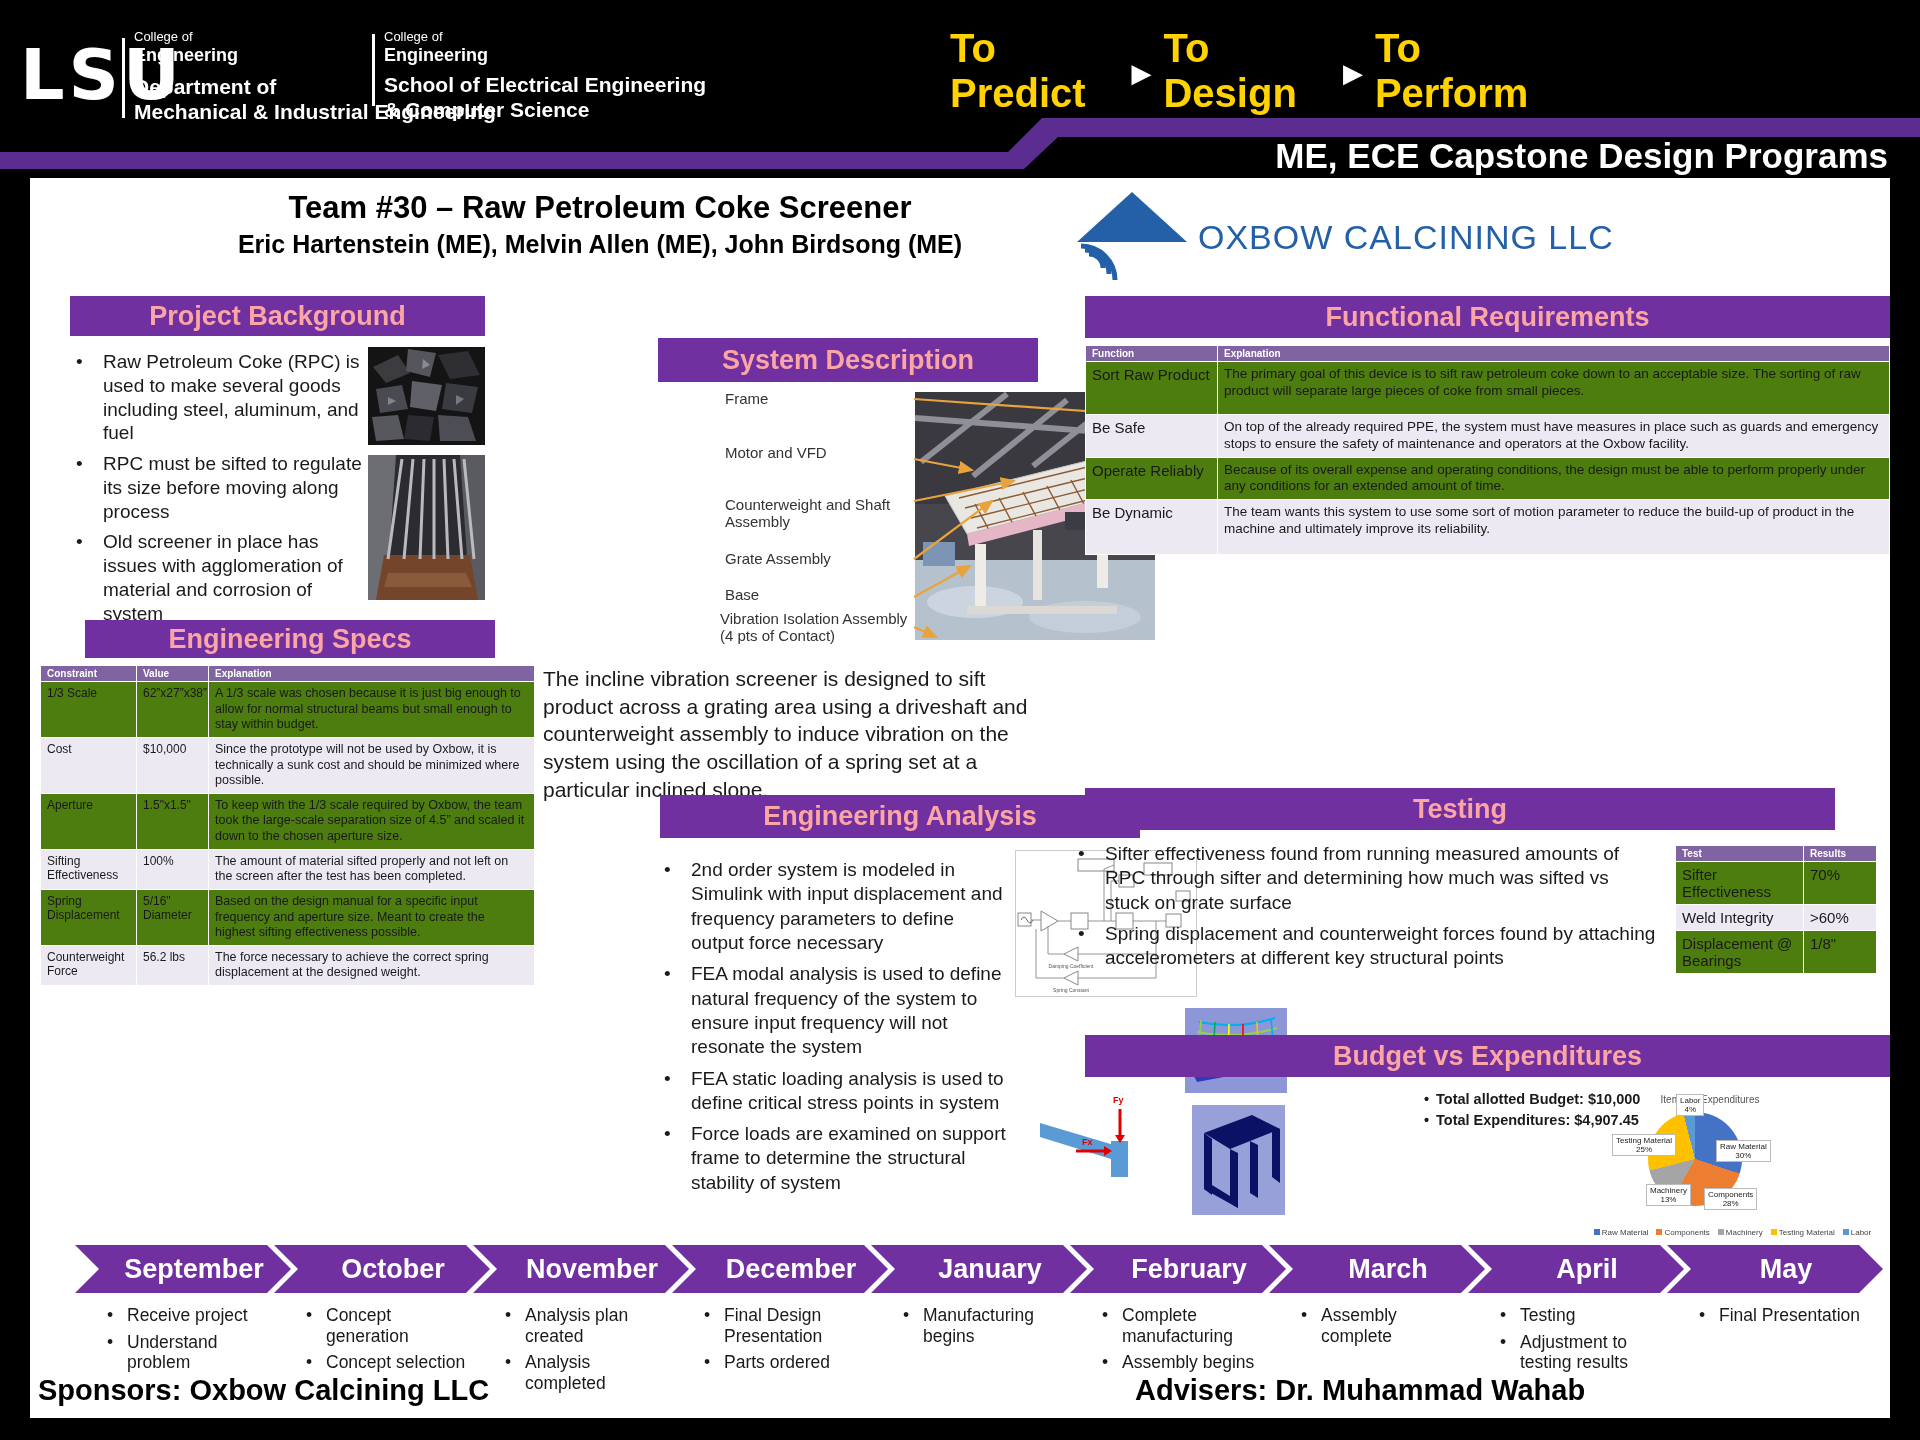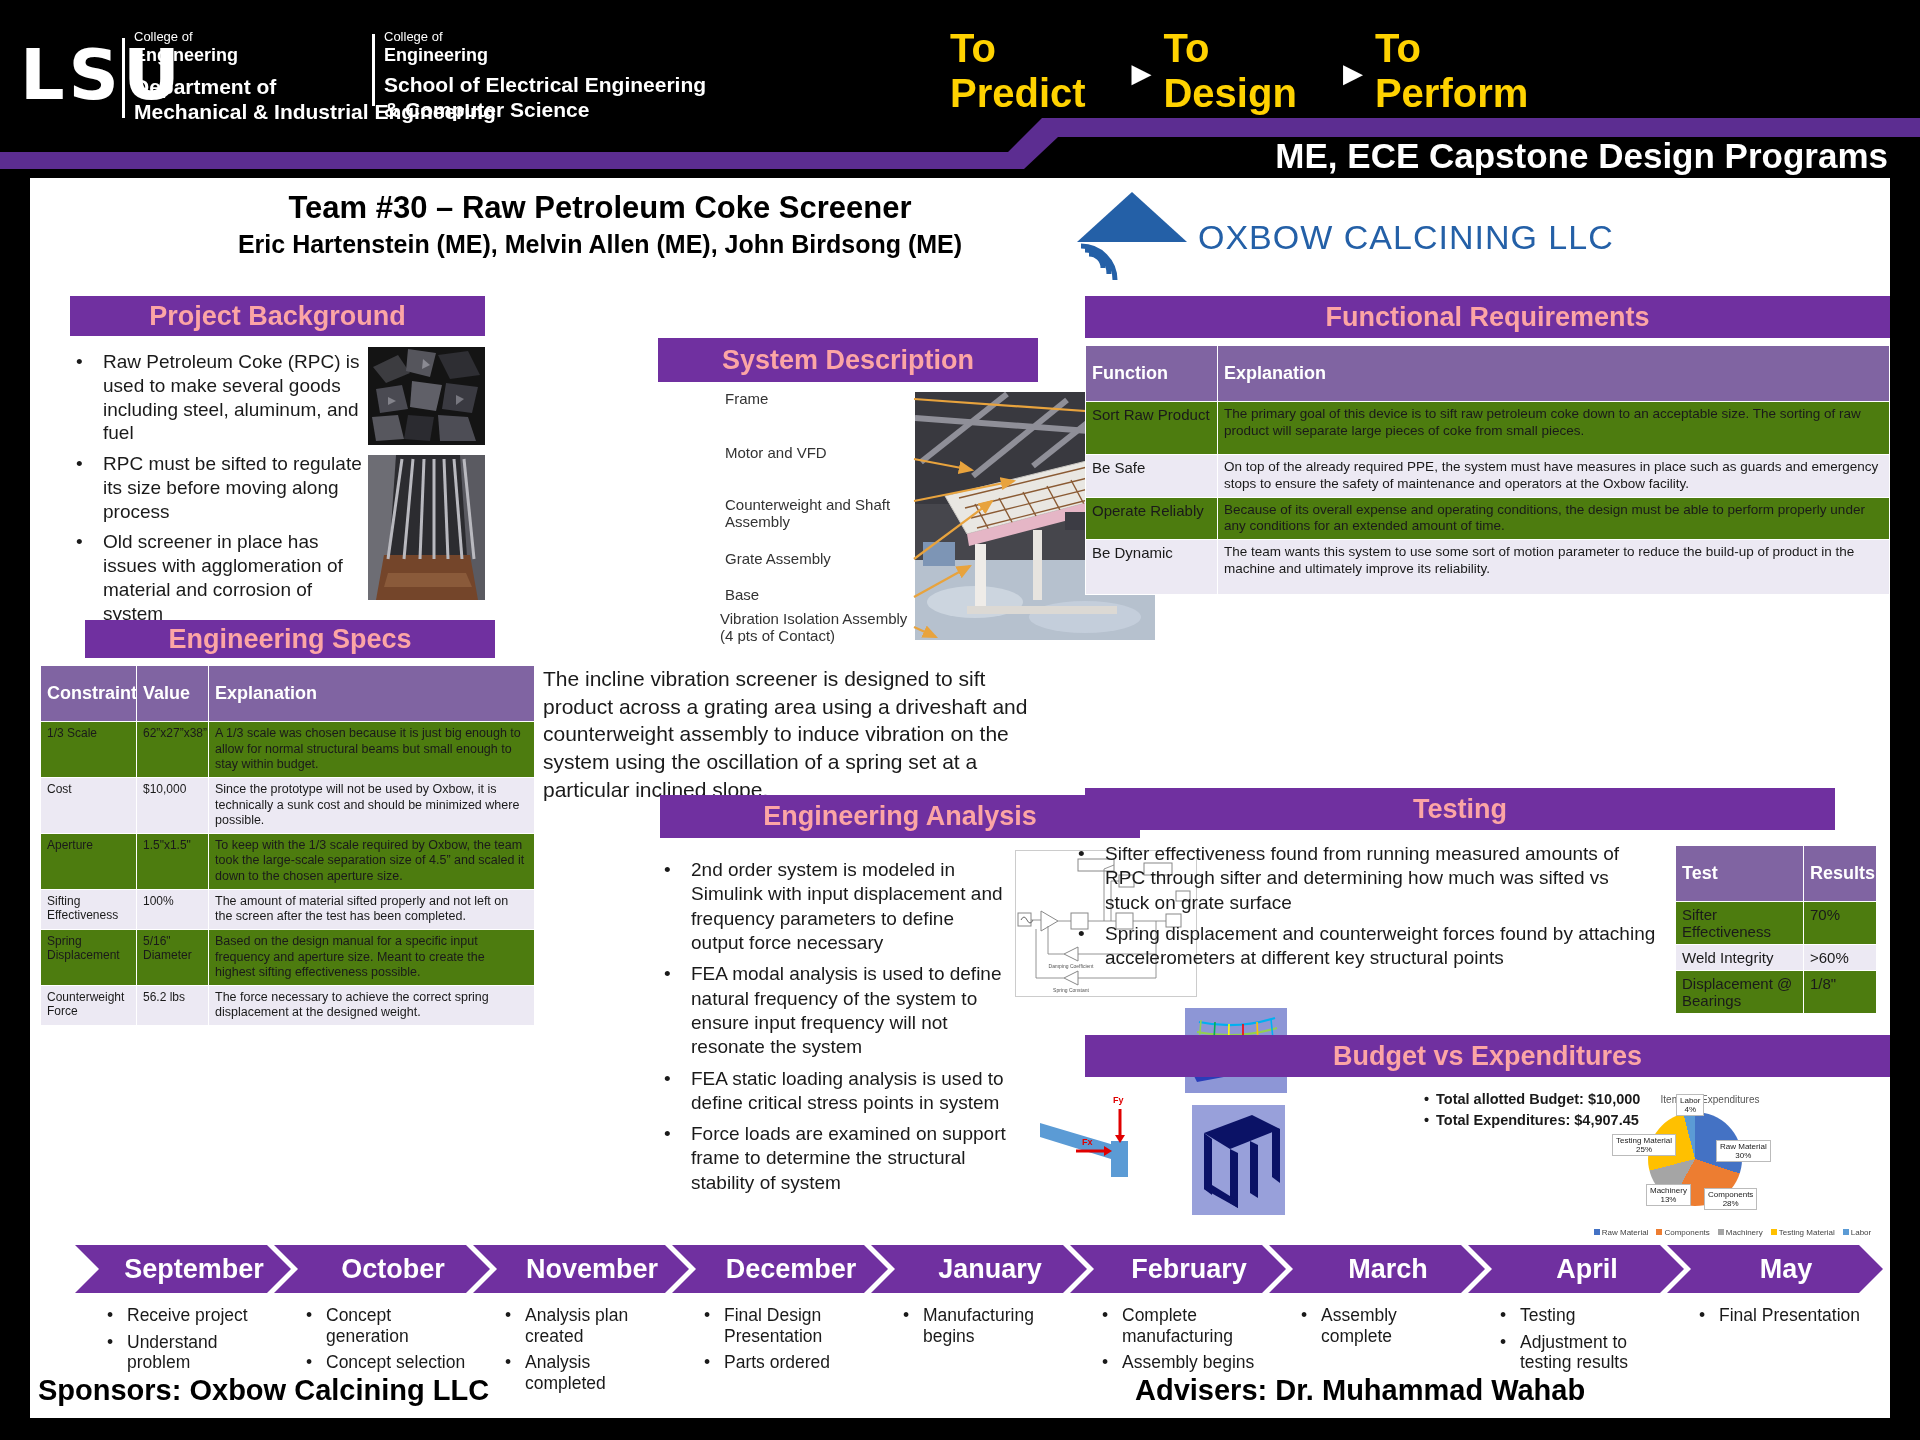--- a/index.html
+++ b/index.html
@@ -25,21 +25,21 @@
   #page-title{position:absolute;left:120px;top:12px;width:900px;text-align:center;font-size:31px;font-weight:800;color:#000}
   #page-authors{position:absolute;left:120px;top:52px;width:900px;text-align:center;font-size:25px;font-weight:800;color:#000}
 
   .band{position:absolute;background:#7030A0;color:#fca5a5;font-weight:700;font-size:27px;display:flex;align-items:center;justify-content:center}
   ul.blist{list-style:none;margin:0;padding:0}
   ul.blist li{position:relative;padding-left:33px;margin-bottom:7px}
   ul.blist li::before{content:"\2022";position:absolute;left:6px}
 
   
   table.ptab{border-collapse:collapse;width:100%;table-layout:fixed}
-  table.ptab th{background:#8064A2;color:#fff;text-align:left;font-weight:700;padding:17px 6px;border:1px solid #fff;font-size:18px}
+  table.ptab th{background:#8064A2;color:#fff;text-align:left;font-weight:700;padding:2px 6px;border:1px solid #fff;font-size:10px}
   table.ptab td{vertical-align:top;padding:4px 6px;border:1px solid #fff}
   table.ptab tr.r-odd td{background:#4d7c0f}
   table.ptab tr.r-even td{background:#ECE9F3}
   .cell-key{font-size:12px}
   .cell-exp{font-size:12.5px;line-height:1.25}
 
   
   .callout{position:absolute;width:185px;text-align:left;font-size:15px;line-height:1.15;color:#333}
 
   

